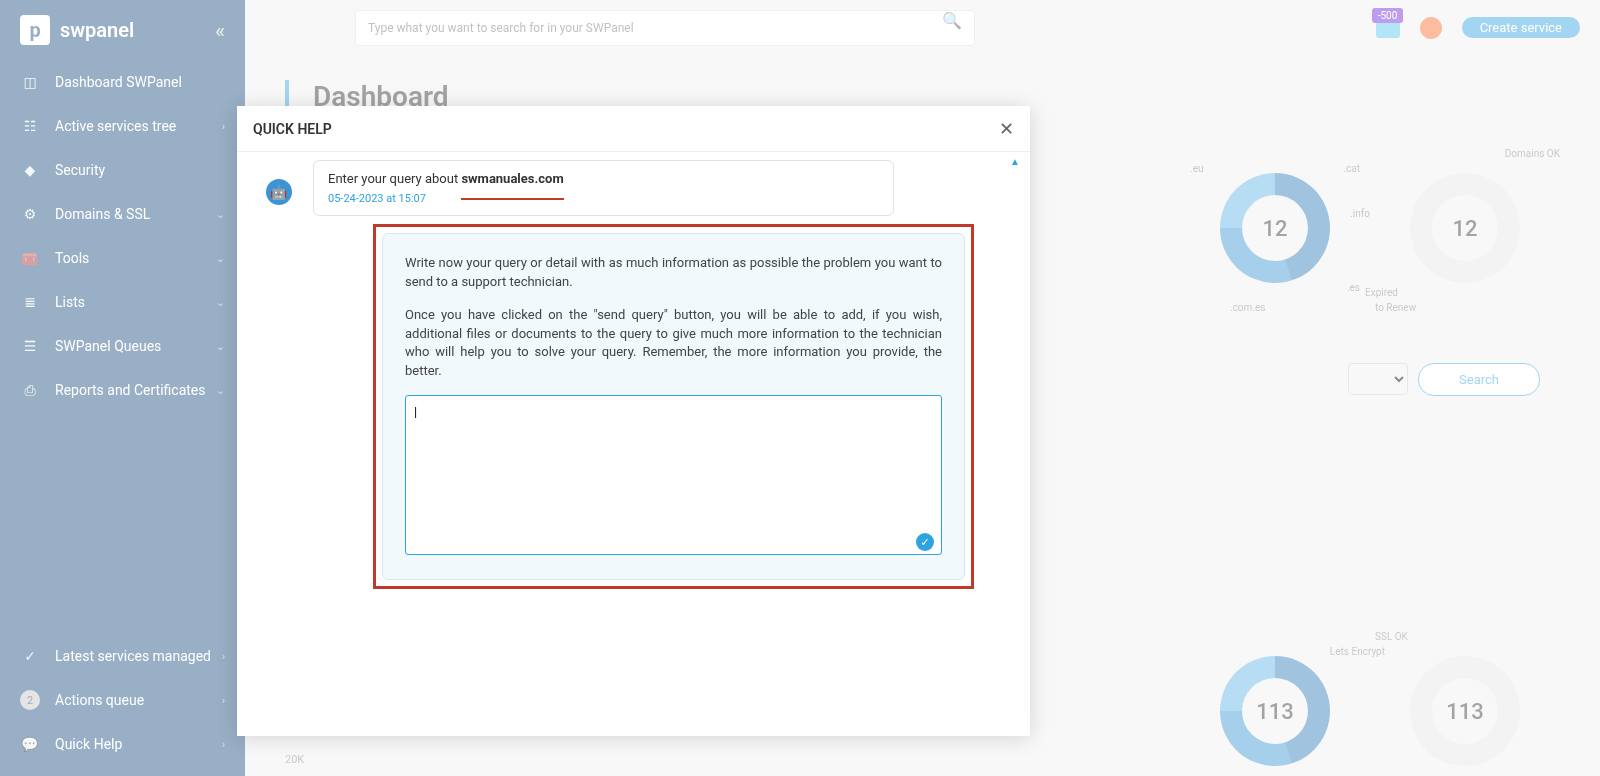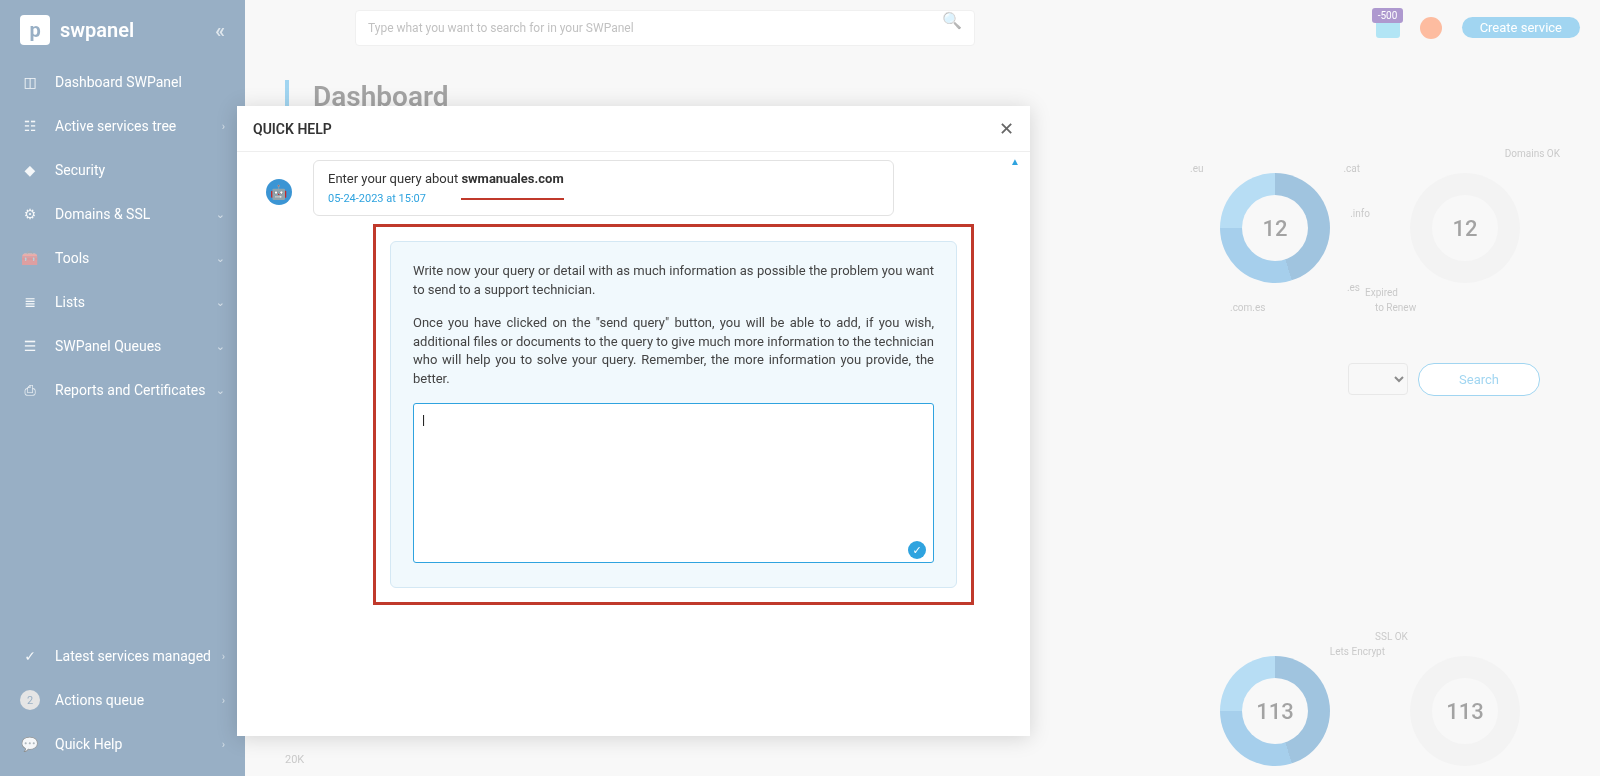--- a/index.html
+++ b/index.html
@@ -14,21 +14,21 @@
 .sidebar-icon { width:20px; height:20px; margin-right:15px; opacity:.9; display:flex; align-items:center; justify-content:center; }
 .sidebar-chev { margin-left:auto; opacity:.6; font-size:11px; }
 .sidebar-footer { position:absolute; bottom:10px; width:100%; }
 .sidebar-badge { width:20px; height:20px; border-radius:50%; background:#c5c5c5; color:#1b4f7e; font-size:11px; display:flex; align-items:center; justify-content:center; margin-right:15px; }
 
 
 .topbar { position:absolute; left:245px; right:0; top:0; height:55px; background:#f0f0f0; display:flex; align-items:center; padding:0 20px; }
 .search-wrap { margin-left:90px; width:620px; height:36px; background:#fff; border:1px solid #ddd; border-radius:4px; display:flex; padding:0 12px; }
 .search-wrap input { flex:1; border:none; outline:none; font-size:12px; color:#999; background:transparent; }
 .topbar-right { margin-left:auto; display:flex; align-items:center; gap:20px; }
-.wallet-badge { background:#4c1d95; color:#fff; font-size:10px; padding:2px 6px; border-radius:3px; position:relative; }
+.wallet-badge { background:#6d28d9; color:#fff; font-size:10px; padding:2px 6px; border-radius:3px; position:relative; }
 .wallet-icon { width:24px; height:20px; background:#54c6e8; border-radius:3px; position:relative;}
 .wallet-icon::after { content:""; position:absolute; top:-8px; left:2px; background:#42c26b; color:#fff; font-size:9px; padding:1px 4px; border-radius:3px; }
 .user-avatar { width:22px; height:22px; border-radius:50%; background:#fa6a2d; }
 .create-btn { background:#2fa3df; color:#fff; border:none; padding:3px 18px; border-radius:18px; font-size:13px; cursor:pointer; }
 
 
 .main { position:absolute; left:245px; right:0; top:55px; bottom:0; padding:25px 40px; overflow:hidden; }
 .page-title-wrap { border-left:4px solid #2fa3df; padding-left:24px; margin-bottom:20px; }
 .page-title { font-size:28px; font-weight:600; color:#333; }
 
@@ -68,21 +68,21 @@
 .qa-option { background:#fff; border:1px solid #e4edf2; border-radius:3px; padding:10px 14px; margin:6px 0; font-size:13px; color:#333; cursor:pointer; }
 .qa-option.selected { background:#a6daf2; border-color:#a6daf2; }
 .right-avatar { position:absolute; right:-46px; bottom:-4px; width:26px; height:26px; border-radius:50%; background:#fa6a2d; }
 
 .chat-bubble-left { background:#fff; border:1px solid #e2e2e2; border-radius:6px; padding:10px 14px; margin:8px 120px 8px 60px; position:relative; font-size:13px; color:#333; }
 .bot-avatar { position:absolute; left:-48px; top:18px; width:26px; height:26px; border-radius:50%; background:#3b95d4; display:flex; align-items:center; justify-content:center; color:#fff; font-size:14px; }
 .underline-red { border-bottom:2px solid #c0392b; padding-bottom:12px; }
 .timestamp { text-align:left; font-size:11px; color:#2fa3df; margin-top:6px; }
 
 .highlight-box { border:3px solid #c0392b; margin:8px 40px 10px 120px; position:relative; }
-.query-panel { background:#f1f9fd; border:1px solid #d4e8f4; border-radius:6px; padding:20px 22px; margin:14px; }
+.query-panel { background:#f1f9fd; border:1px solid #d4e8f4; border-radius:6px; padding:20px 22px; margin:6px; }
 .query-panel p { font-size:13px; color:#444; text-align:justify; margin-bottom:14px; line-height:1.45; }
 .query-textarea { width:100%; height:160px; border:1px solid #2fa3df; border-radius:3px; padding:8px; font-size:13px; resize:none; outline:none; position:relative; }
 .textarea-wrap { position:relative; }
 .check-icon { position:absolute; right:8px; bottom:8px; width:18px; height:18px; background:#2fa3df; border-radius:50%; color:#fff; font-size:11px; display:flex; align-items:center; justify-content:center; }
 
 </style>
 </head>
 <body>
 
 <div class="sidebar">

